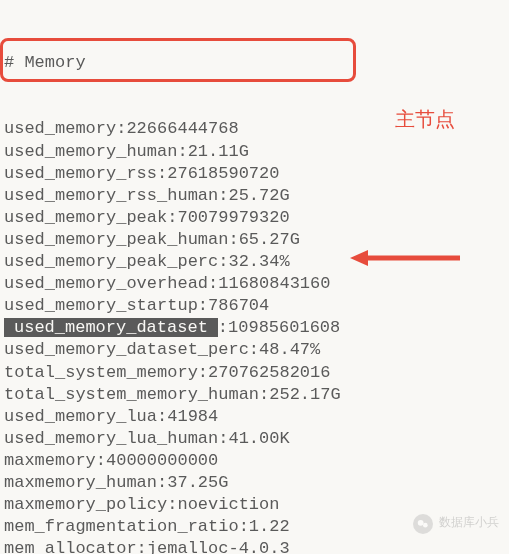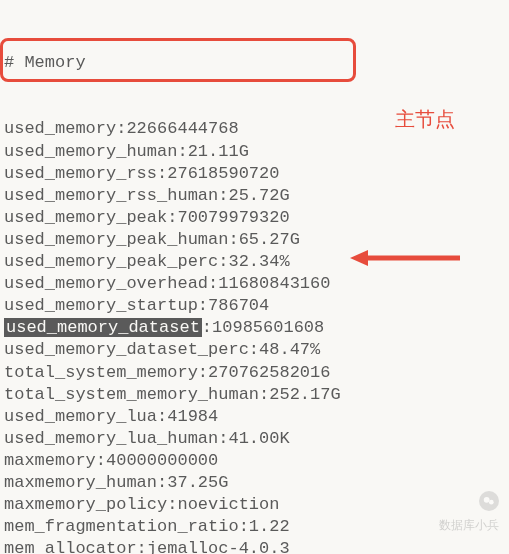--- a/index.html
+++ b/index.html
@@ -34,40 +34,39 @@
     position: absolute;
     left: 395px;
     top: 106px;
     color: #e74c3c;
     font-family: sans-serif;
     font-size: 20px;
   }
   .highlight {
     background: #5a5a5a;
     color: #f9f8f5;
-    padding: 0 2px;
+    padding: 0 10px;
   }
   .arrow {
     position: absolute;
     left: 350px;
     top: 248px;
     pointer-events: none;
   }
   .watermark {
     position: absolute;
     right: 10px;
     bottom: 20px;
     display: flex;
-    align-items: flex-end;
+    align-items: flex-start;
     gap: 6px;
     opacity: 0.35;
     font-family: sans-serif;
     font-size: 12px;
     color: #888;
-    flex-direction: column;
   }
   .wm-icon {
     width: 20px;
     height: 20px;
     border-radius: 50%;
     background: #aaa;
     display: flex;
     align-items: center;
     justify-content: center;
   }

